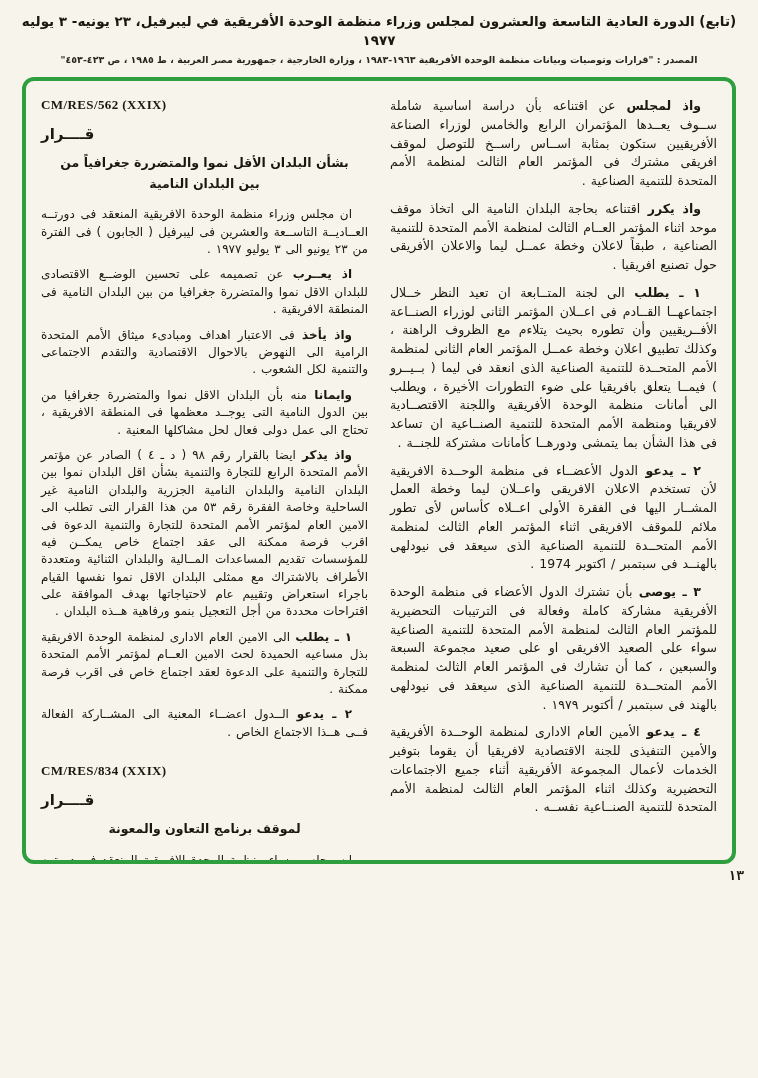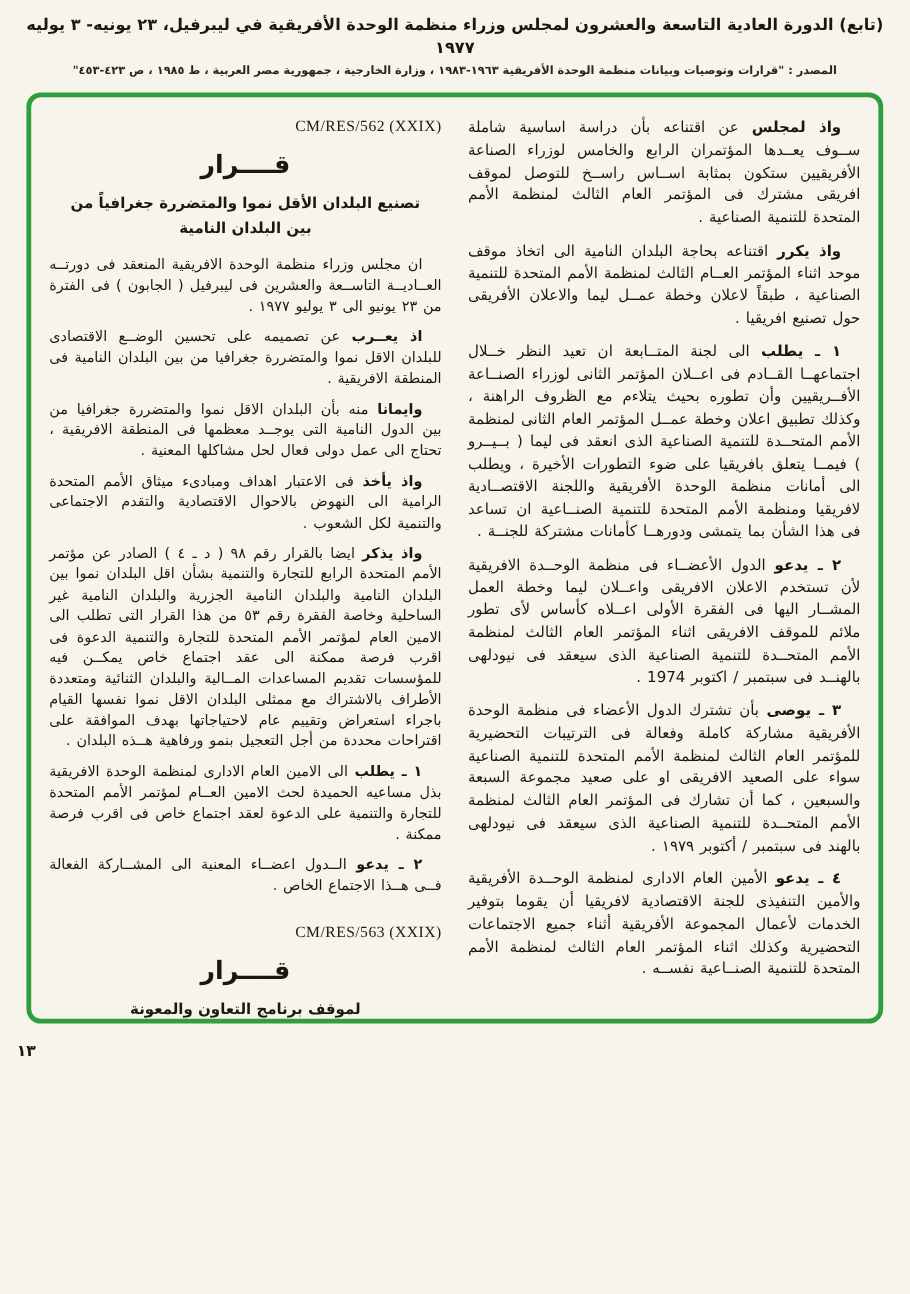--- a/index.html
+++ b/index.html
@@ -33,47 +33,48 @@
   .col-continuation .para { font-size: 12.5px; line-height: 1.5; margin-bottom: 9px; }
   .col-resolutions .para { font-size: 12px; line-height: 1.45; margin-bottom: 8px; }
   .para {
     text-align: justify;
     text-indent: 16px;
     word-spacing: 1px;
   }
   .lead { font-weight: bold; }
   .res-code {
     direction: ltr;
-    text-align: right;
+    text-align: left;
     font-family: "Liberation Serif", serif;
-    font-weight: normal;
+    font-weight: bold;
     font-size: 13px;
     letter-spacing: 0.4px;
     margin-bottom: 4px;
   }
   .res-title {
-    text-align: center;
+    text-align: left;
     font-weight: bold;
-    font-size: 21px;
+    font-size: 15px;
     margin: 12px 0 10px 0;
     letter-spacing: 1px;
   }
   .res-subtitle {
     text-align: center;
     font-weight: bold;
     font-size: 12.5px;
     line-height: 1.65;
     margin: 0 14px 12px 14px;
   }
   .res2-block { margin-top: 22px; }
   .page-number {
-    text-align: left;
+    text-align: right;
     font-weight: bold;
     font-size: 13px;
-    padding: 16px 0 4px 0;
+    padding: 4px 0 4px 0;
+    font-family: Liberation Mono, monospace;
   }
 </style>
 </head>
 <body>
 
 <div class="page">
 
   <div class="header">
     <div class="header-line1">(تابع) الدورة العادية التاسعة والعشرون لمجلس وزراء منظمة الوحدة الأفريقية في ليبرفيل، ٢٣ يونيه- ٣ يوليه ١٩٧٧</div>
     <div class="header-line2">المصدر : "قرارات وتوصيات وبيانات منظمة الوحدة الأفريقية ١٩٦٣-١٩٨٣ ، وزارة الخارجية ، جمهورية مصر العربية ، ط ١٩٨٥ ، ص ٤٢٣-٤٥٣"</div>
@@ -86,32 +87,32 @@
       <p class="para"><span class="lead">واذ يكرر</span> <span>اقتناعه بحاجة البلدان النامية الى اتخاذ موقف موحد اثناء المؤتمر العــام الثالث لمنظمة الأمم المتحدة للتنمية الصناعية ، طبقاً لاعلان وخطة عمــل ليما والاعلان الأفريقى حول تصنيع افريقيا .</span></p>
       <p class="para"><span class="lead">١ ـ يطلب</span> <span>الى لجنة المتــابعة ان تعيد النظر خــلال اجتماعهــا القــادم فى اعــلان المؤتمر الثانى لوزراء الصنــاعة الأفــريقيين وأن تطوره بحيث يتلاءم مع الظروف الراهنة ، وكذلك تطبيق اعلان وخطة عمــل المؤتمر العام الثانى لمنظمة الأمم المتحــدة للتنمية الصناعية الذى انعقد فى ليما ( بــيــرو ) فيمــا يتعلق بافريقيا على ضوء التطورات الأخيرة ، ويطلب الى أمانات منظمة الوحدة الأفريقية واللجنة الاقتصــادية لافريقيا ومنظمة الأمم المتحدة للتنمية الصنــاعية ان تساعد فى هذا الشأن بما يتمشى ودورهــا كأمانات مشتركة للجنــة .</span></p>
       <p class="para"><span class="lead">٢ ـ يدعو</span> <span>الدول الأعضــاء فى منظمة الوحــدة الافريقية لأن تستخدم الاعلان الافريقى واعــلان ليما وخطة العمل المشــار اليها فى الفقرة الأولى اعــلاه كأساس لأى تطور ملائم للموقف الافريقى اثناء المؤتمر العام الثالث لمنظمة الأمم المتحــدة للتنمية الصناعية الذى سيعقد فى نيودلهى بالهنــد فى سبتمبر / اكتوبر 1974 .</span></p>
       <p class="para"><span class="lead">٣ ـ يوصى</span> <span>بأن تشترك الدول الأعضاء فى منظمة الوحدة الأفريقية مشاركة كاملة وفعالة فى الترتيبات التحضيرية للمؤتمر العام الثالث لمنظمة الأمم المتحدة للتنمية الصناعية سواء على الصعيد الافريقى او على صعيد مجموعة السبعة والسبعين ، كما أن تشارك فى المؤتمر العام الثالث لمنظمة الأمم المتحــدة للتنمية الصناعية الذى سيعقد فى نيودلهى بالهند فى سبتمبر / أكتوبر ١٩٧٩ .</span></p>
       <p class="para"><span class="lead">٤ ـ يدعو</span> <span>الأمين العام الادارى لمنظمة الوحــدة الأفريقية والأمين التنفيذى للجنة الاقتصادية لافريقيا أن يقوما بتوفير الخدمات لأعمال المجموعة الأفريقية أثناء جميع الاجتماعات التحضيرية وكذلك اثناء المؤتمر العام الثالث لمنظمة الأمم المتحدة للتنمية الصنــاعية نفســه .</span></p>
     </div>
 
     <div class="column col-resolutions">
       <div class="res-code">CM/RES/562 (XXIX)</div>
       <div class="res-title">قــــرار</div>
-      <div class="res-subtitle">تصنيع البلدان الأقل نموا والمتضررة جغرافياً من بين البلدان النامية</div>
+      <div class="res-subtitle">بشأن البلدان الأقل نموا والمتضررة جغرافياً من بين البلدان النامية</div>
 
       <p class="para"><span class="lead"></span> <span>ان مجلس وزراء منظمة الوحدة الافريقية المنعقد فى دورتــه العــاديــة التاســعة والعشرين فى ليبرفيل ( الجابون ) فى الفترة من ٢٣ يونيو الى ٣ يوليو ١٩٧٧ .</span></p>
       <p class="para"><span class="lead">اذ يعــرب</span> <span>عن تصميمه على تحسين الوضــع الاقتصادى للبلدان الاقل نموا والمتضررة جغرافيا من بين البلدان النامية فى المنطقة الافريقية .</span></p>
+      <p class="para"><span class="lead">واذ يأخذ</span> <span>فى الاعتبار اهداف ومبادىء ميثاق الأمم المتحدة الرامية الى النهوض بالاحوال الاقتصادية والتقدم الاجتماعى والتنمية لكل الشعوب .</span></p>
       <p class="para"><span class="lead">وايمانا</span> <span>منه بأن البلدان الاقل نموا والمتضررة جغرافيا من بين الدول النامية التى يوجــد معظمها فى المنطقة الافريقية ، تحتاج الى عمل دولى فعال لحل مشاكلها المعنية .</span></p>
-      <p class="para"><span class="lead">واذ يأخذ</span> <span>فى الاعتبار اهداف ومبادىء ميثاق الأمم المتحدة الرامية الى النهوض بالاحوال الاقتصادية والتقدم الاجتماعى والتنمية لكل الشعوب .</span></p>
       <p class="para"><span class="lead">واذ يذكر</span> <span>ايضا بالقرار رقم ٩٨ ( د ـ ٤ ) الصادر عن مؤتمر الأمم المتحدة الرابع للتجارة والتنمية بشأن اقل البلدان نموا بين البلدان النامية والبلدان النامية الجزرية والبلدان النامية غير الساحلية وخاصة الفقرة رقم ٥٣ من هذا القرار التى تطلب الى الامين العام لمؤتمر الأمم المتحدة للتجارة والتنمية الدعوة فى اقرب فرصة ممكنة الى عقد اجتماع خاص يمكــن فيه للمؤسسات تقديم المساعدات المــالية والبلدان الثنائية ومتعددة الأطراف بالاشتراك مع ممثلى البلدان الاقل نموا نفسها القيام باجراء استعراض وتقييم عام لاحتياجاتها بهدف الموافقة على اقتراحات محددة من أجل التعجيل بنمو ورفاهية هــذه البلدان .</span></p>
       <p class="para"><span class="lead">١ ـ يطلب</span> <span>الى الامين العام الادارى لمنظمة الوحدة الافريقية بذل مساعيه الحميدة لحث الامين العــام لمؤتمر الأمم المتحدة للتجارة والتنمية على الدعوة لعقد اجتماع خاص فى اقرب فرصة ممكنة .</span></p>
       <p class="para"><span class="lead">٢ ـ يدعو</span> <span>الــدول اعضــاء المعنية الى المشــاركة الفعالة فــى هــذا الاجتماع الخاص .</span></p>
 
       <div class="res2-block">
-        <div class="res-code">CM/RES/563 (XXIX)</div>
+        <div class="res-code">CM/RES/834 (XXIX)</div>
         <div class="res-title">قــــرار</div>
         <div class="res-subtitle">لموقف برنامج التعاون والمعونة</div>
         <p class="para"><span class="lead"></span> <span>ان مجلس وزراء منظمة الوحدة الافريقية المنعقد فى دورتــه العــاديــة التاســعة والعشرين فى ليبرفيل ( الجابون ) من ٢٣ يونيو الى ٣ يوليو ١٩٧٧ .</span></p>
       </div>
     </div>
 
   </div>
 
   <div class="page-number">١٣</div>
 

